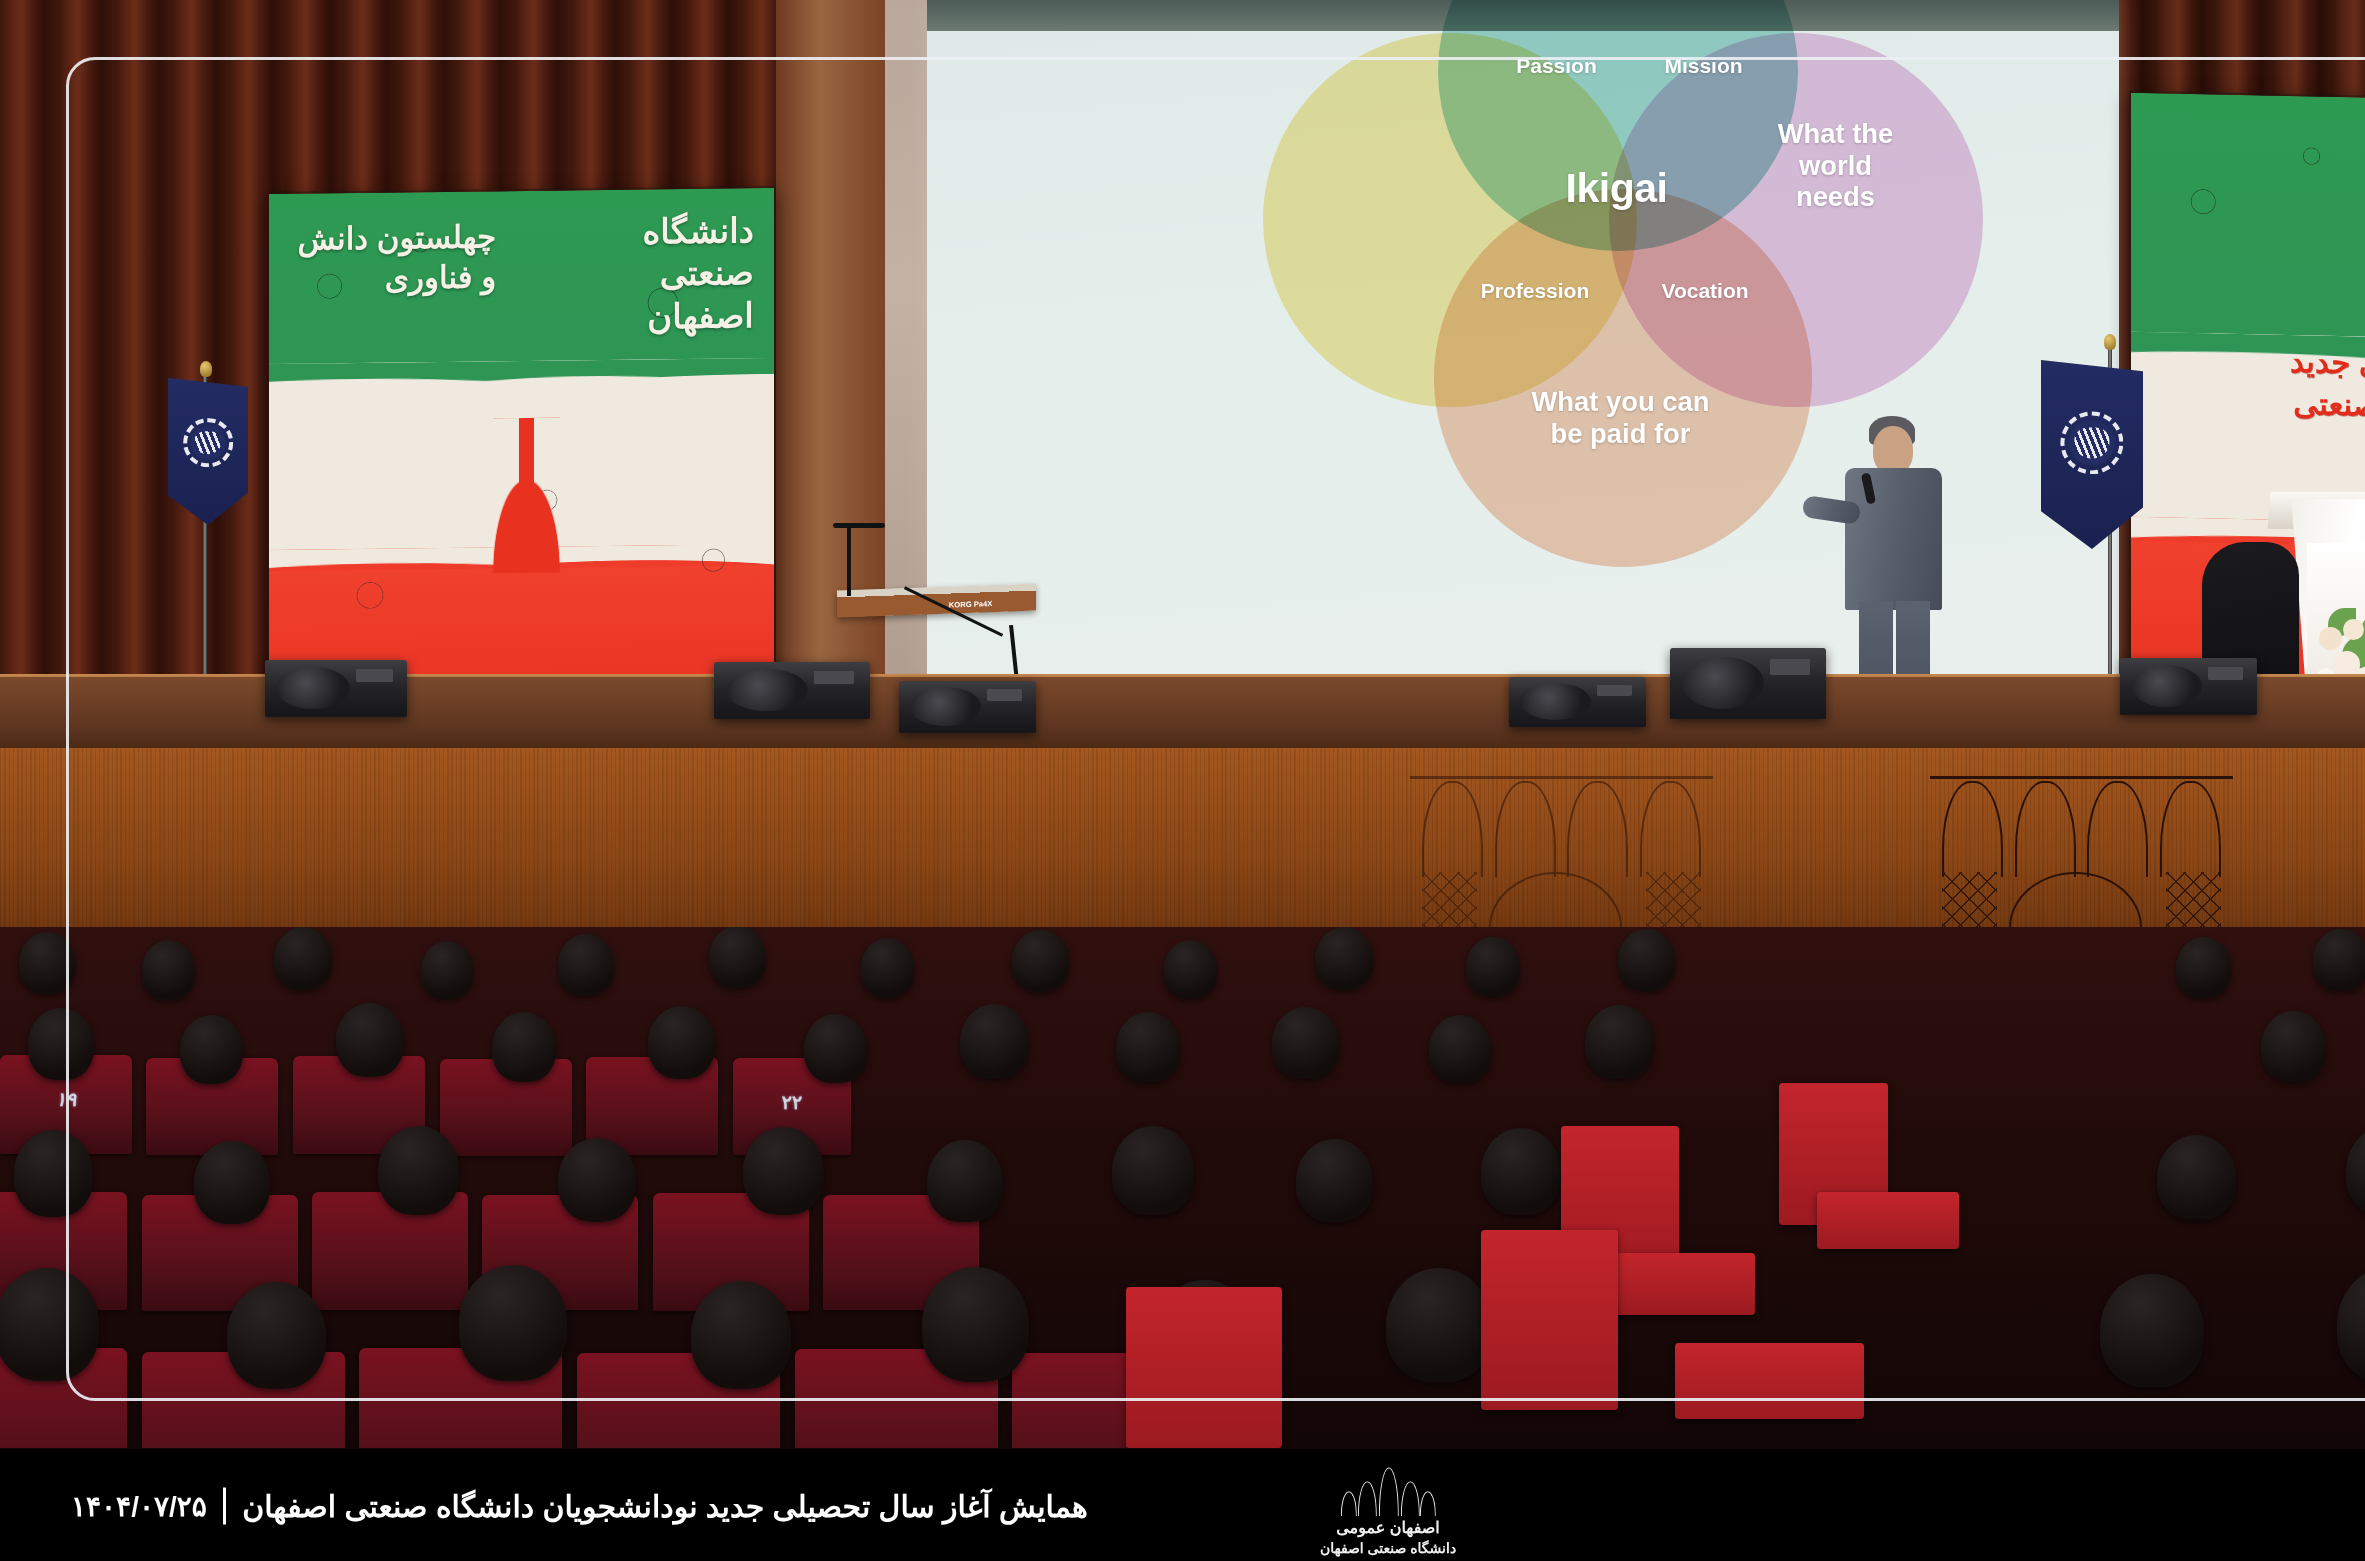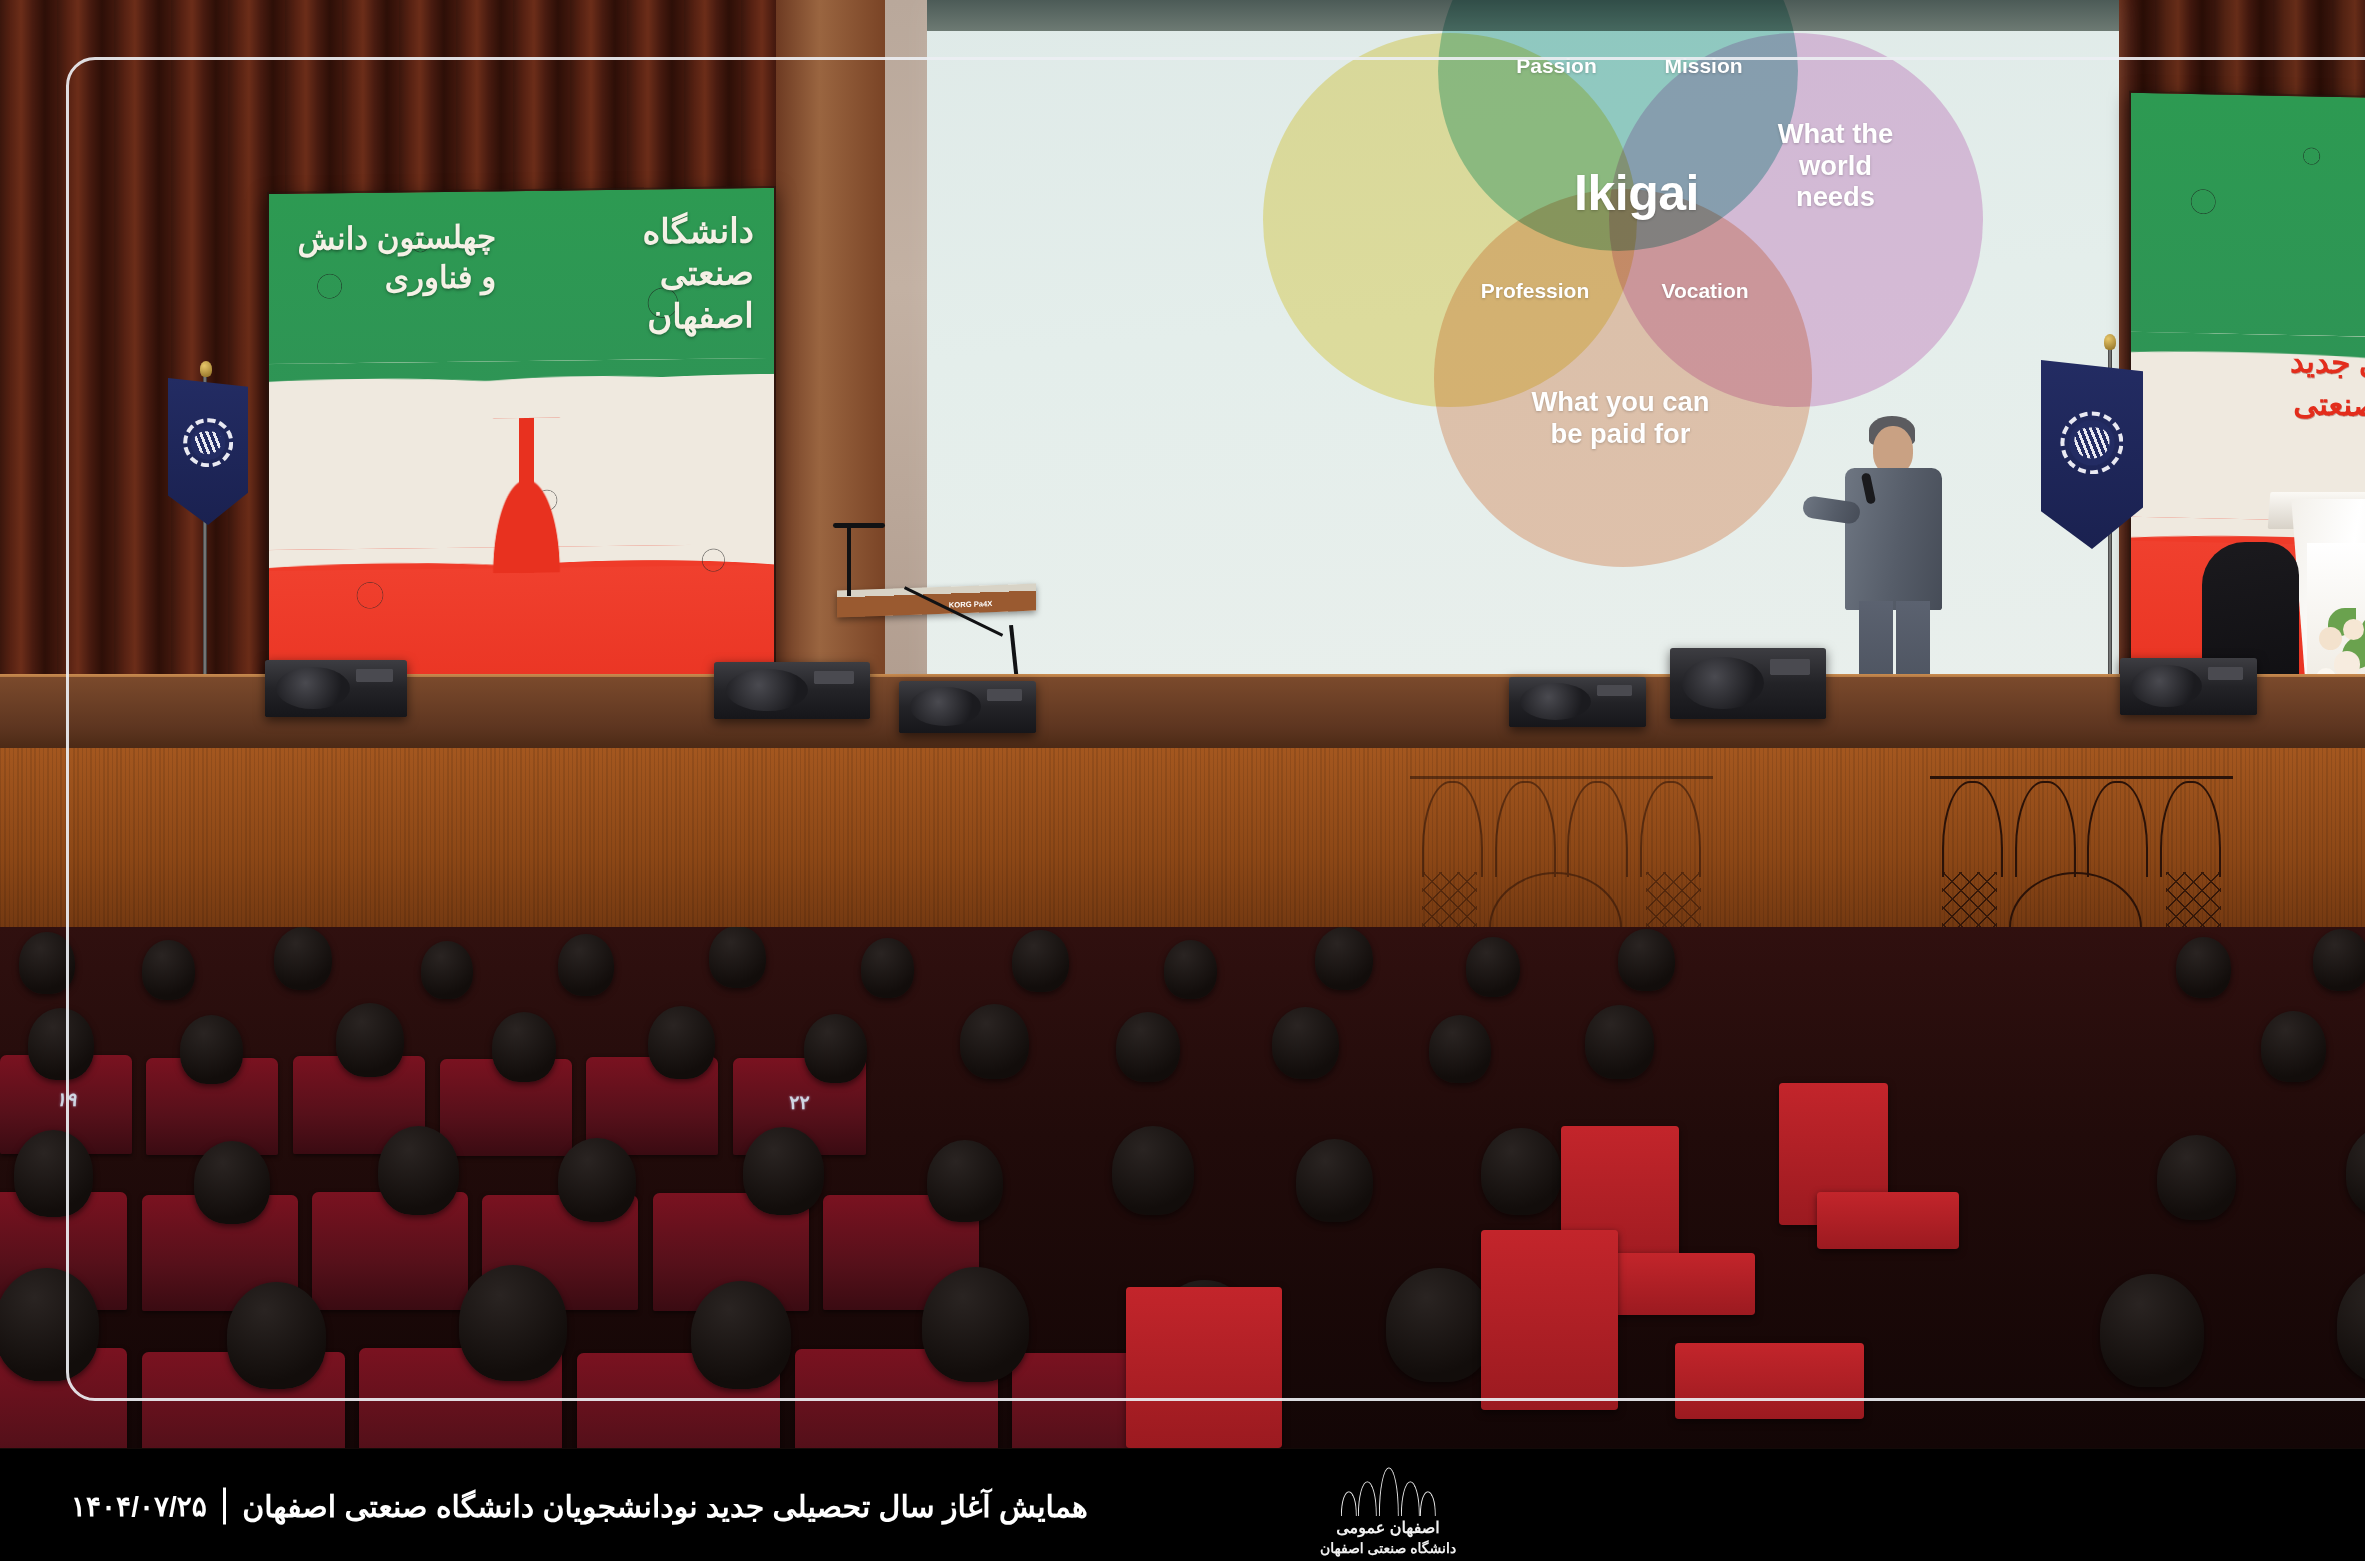--- a/index.html
+++ b/index.html
@@ -76,21 +76,21 @@
     position:absolute; color:#fff; font-weight:bold; text-align:center;
     text-shadow:0 0.9px 2.8px rgba(0,0,0,.22); line-height:1.15;
   }
   .l-good   { left:62px;  top:227px; width:175px; font-size:27.4px; }
   .l-world  { left:492px; top:227px; width:189px; font-size:27.4px; }
   .l-paid   { left:258px;  top:495px;width:227px; font-size:27.4px; }
   .l-passion{ left:227px;  top:163px; width:161px; font-size:21px; }
   .l-mission{ left:374px;  top:163px; width:161px; font-size:21px; }
   .l-profession{left:203px;top:388px; width:166px; font-size:21px; }
   .l-vocation{left:378px;  top:388px; width:156px; font-size:21px; }
-  .l-ikigai { left:288px;  top:274px; width:199px; font-size:50px; letter-spacing:-0.5px; }
+  .l-ikigai { left:268px;  top:274px; width:199px; font-size:41px; letter-spacing:-0.5px; }
 
   
   .banner {
     position:absolute; overflow:hidden;
     border:2.8px solid rgba(30,18,12,.55);
     box-shadow:0 6.6px 19px rgba(0,0,0,.5);
   }
   .banner-left { left:267px; top:189px; width:509px; height:520px; transform:skewY(-.7deg); }
   .banner-right{ left:2129px; top:97px; width:606px; height:601px; transform:skewY(1.2deg); }
 
@@ -506,21 +506,21 @@
       </div>
 
       <div class="seatrow" style="top:71px;">
         <div class="seat" style="left:57px;  top:57px; width:132px; height:99px;font-style:italic;">
           <div class="seat-num" style="top:33px; font-size:19px;">۱۹</div>
         </div>
         <div class="seat" style="left:203px;  top:60px; width:132px; height:97px;"></div>
         <div class="seat" style="left:350px;  top:58px; width:132px; height:98px;"></div>
         <div class="seat" style="left:497px; top:61px; width:132px; height:97px;"></div>
         <div class="seat" style="left:643px; top:59px; width:132px; height:98px;"></div>
-        <div class="seat" style="left:790px; top:60px; width:133px; height:97px;">
+        <div class="seat" style="left:790px; top:60px; width:118px; height:97px;">
           <div class="seat-num" style="top:33px; font-size:19px;">۲۲</div>
         </div>
 
         <div class="head" style="left:85px;  top:9.5px; width:66px; height:72px;"></div>
         <div class="head" style="left:237px;  top:17px; width:63px; height:69px;"></div>
         <div class="head" style="left:393px;  top:4.7px; width:68px; height:74px;"></div>
         <div class="head" style="left:549px; top:14px; width:64px; height:70px;"></div>
         <div class="head" style="left:705px; top:7.6px; width:67px; height:73px;"></div>
         <div class="head" style="left:861px; top:16px; width:63px; height:69px;"></div>
         <div class="head" style="left:1017px; top:5.7px; width:69px; height:75px;"></div>

